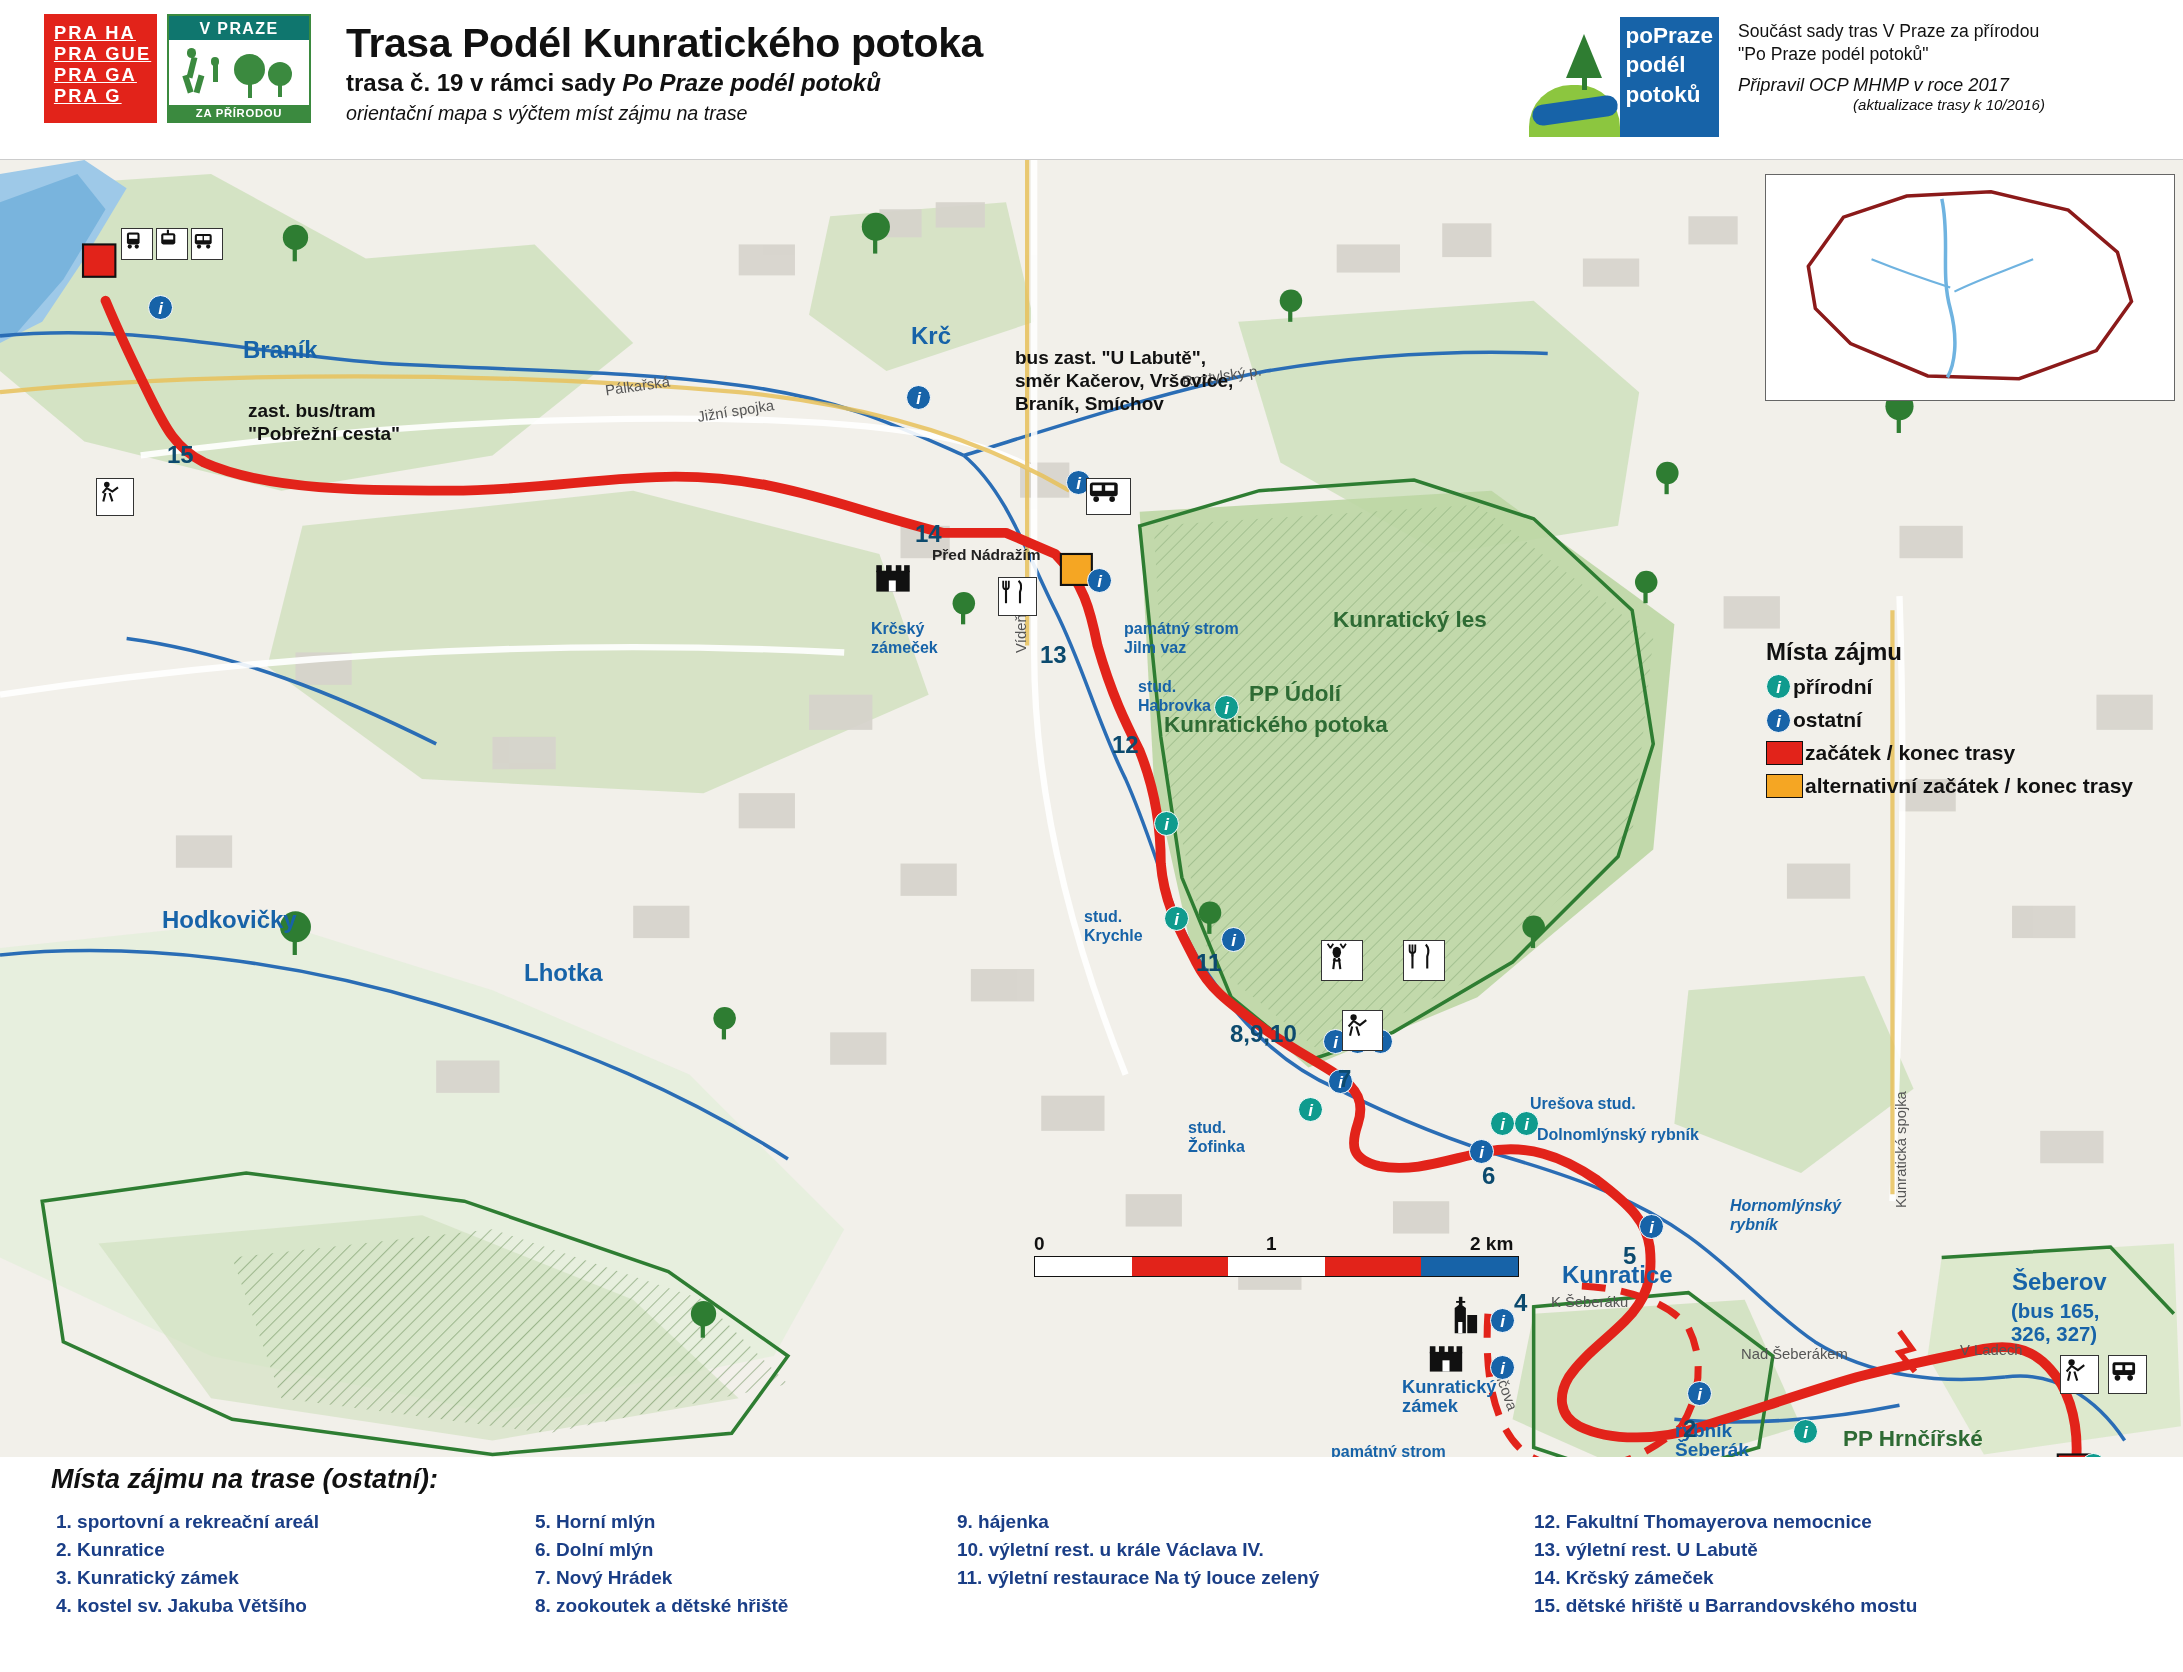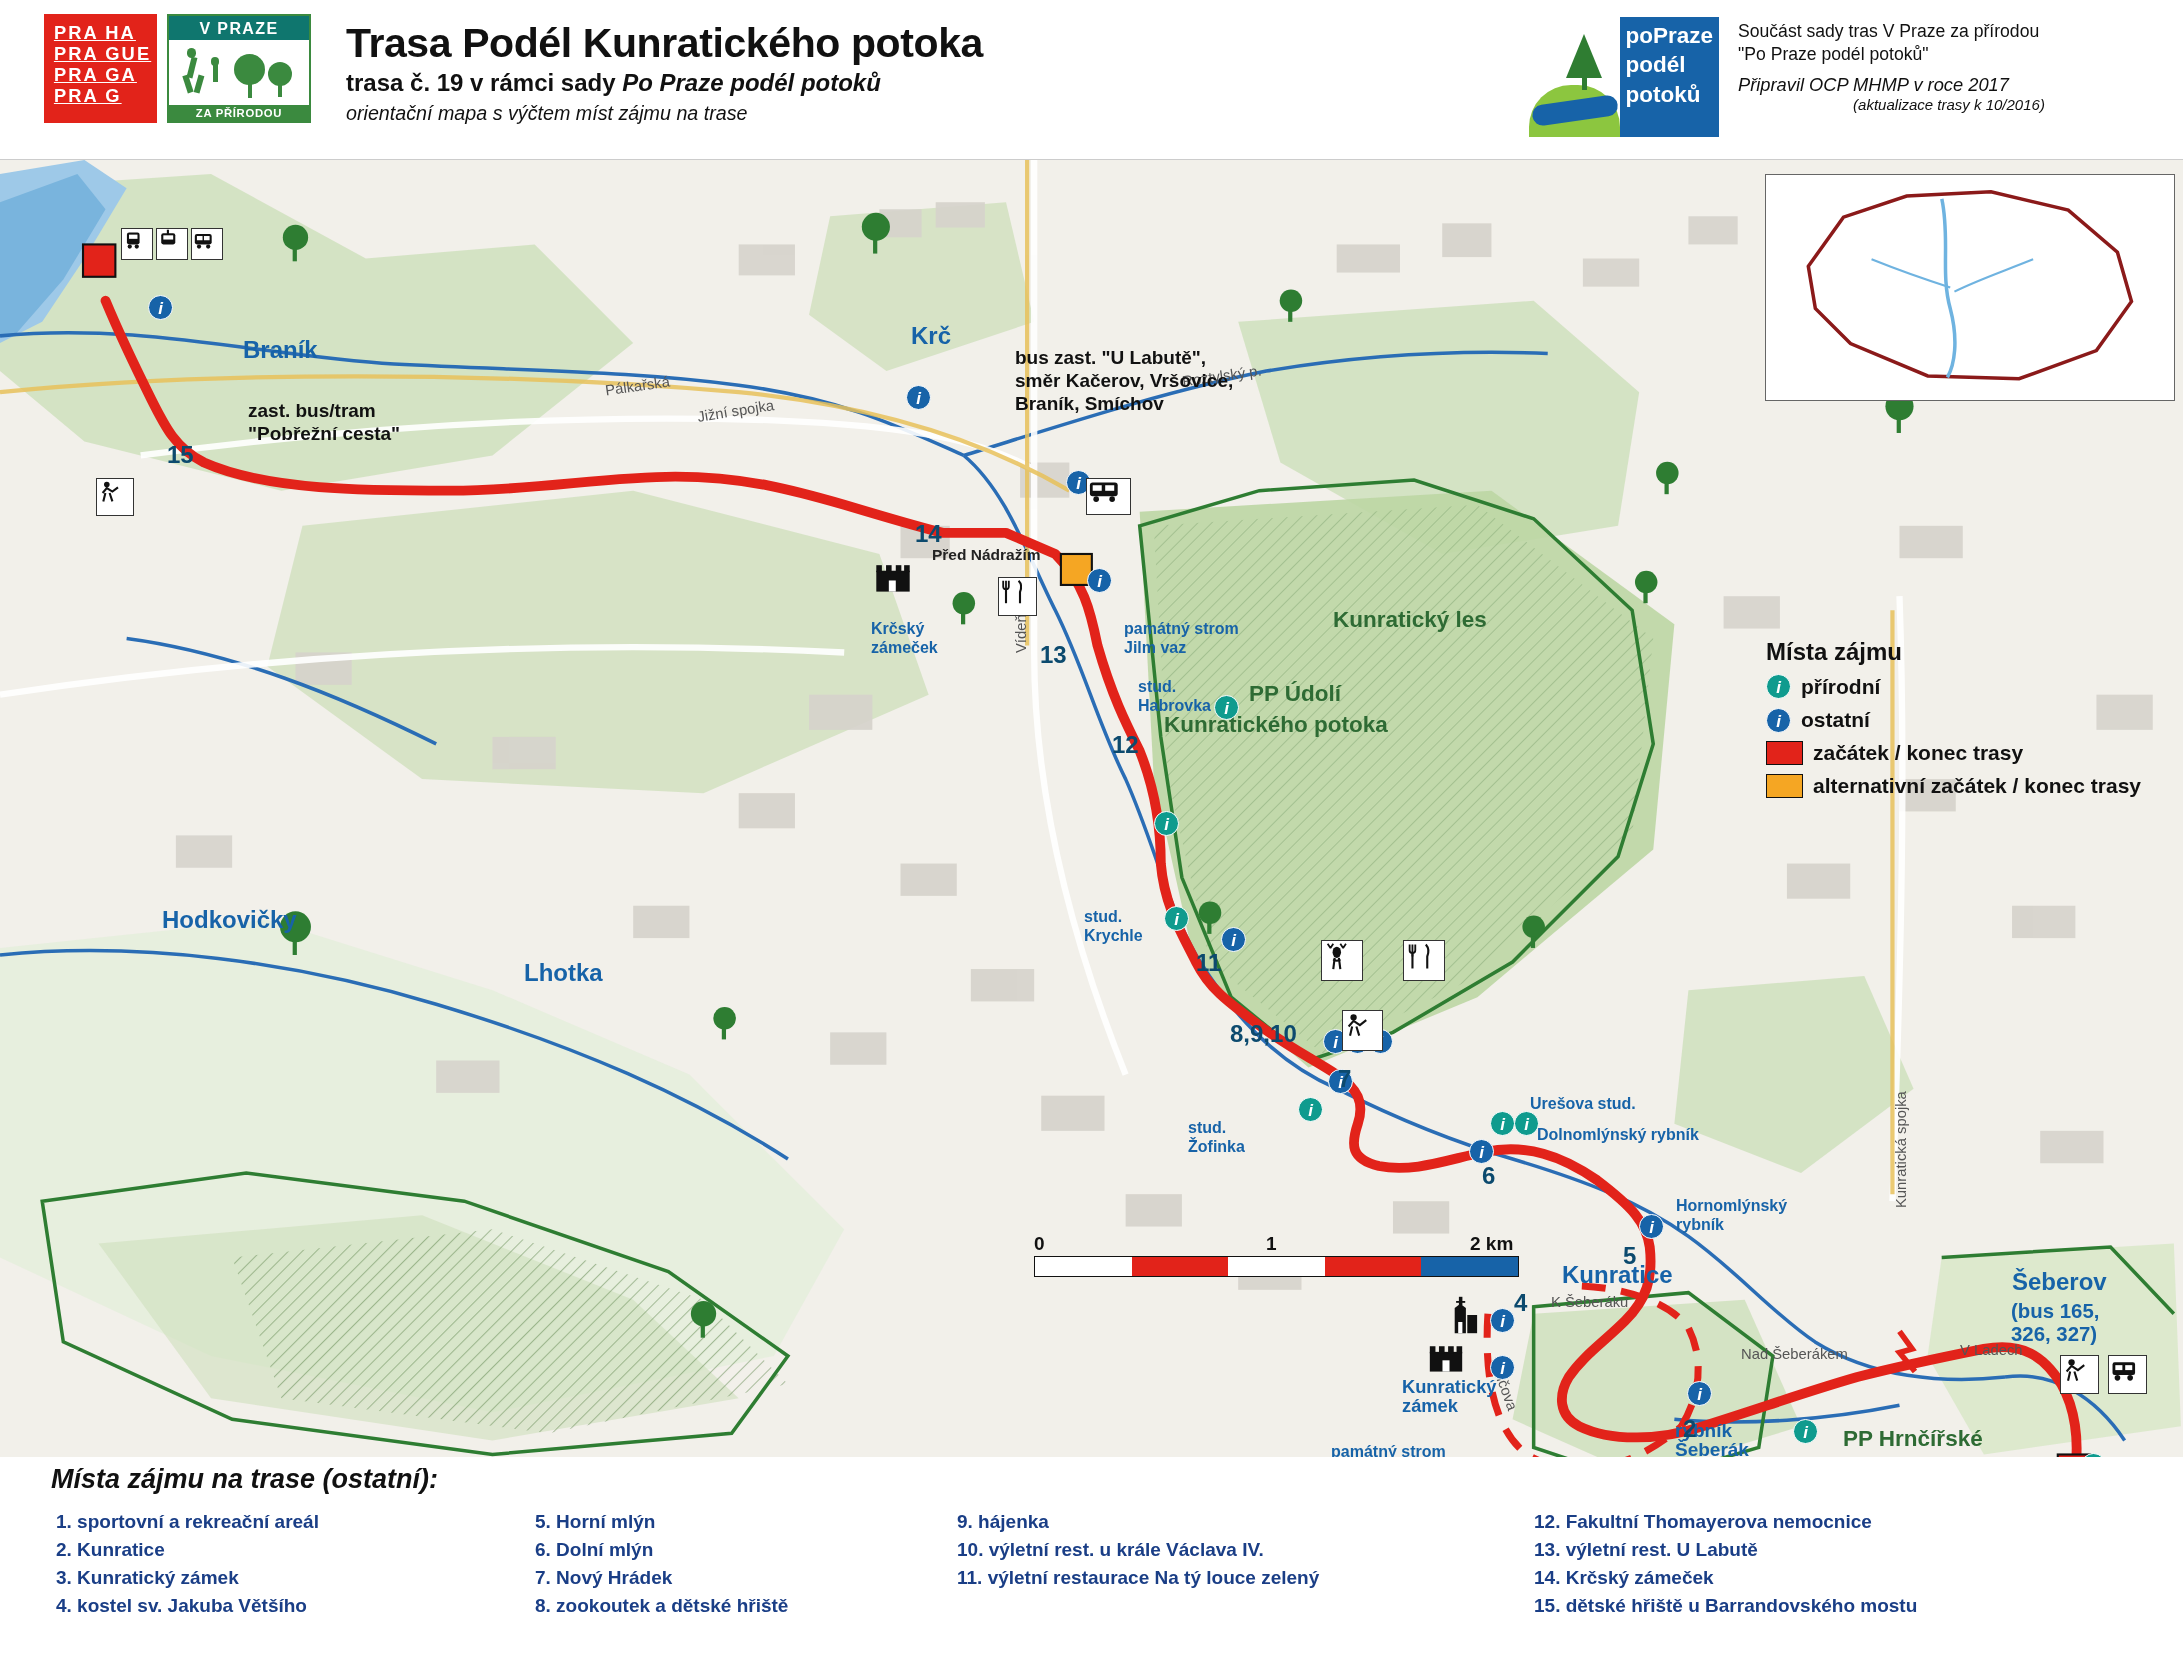--- a/index.html
+++ b/index.html
@@ -219,21 +219,21 @@
     left: 1766px; top: 478px;
     width: 394px;
   }
   #legend .leg-title {
     font-size: 24px; font-weight: bold; color: #111; margin-bottom: 8.4px;
   }
   #legend .leg-row {
     display: flex; align-items: center; margin-bottom: 8.4px;
   }
   #legend .leg-row .lbl {
-    font-size: 21px; font-weight: bold; color: #111; margin-left: 10px; line-height: 24px;
+    font-size: 21px; font-weight: bold; color: #111; margin-left: 2px; line-height: 24px;
   }
   .swatch-red {
     width: 37px; height: 24px; background: #e2231a; border: 1.4px solid #111; box-sizing: border-box;
   }
   .swatch-orange {
     width: 37px; height: 24px; background: #f5a623; border: 1.4px solid #111; box-sizing: border-box;
   }
 
   
   #inset {
@@ -559,21 +559,21 @@
   <div class="maplabel small-blue" style="left:1124px;top:459px;white-space:pre;">památný strom
 Jilm vaz</div>
   <div class="maplabel small-blue" style="left:1138px;top:517px;white-space:pre;">stud.
 Habrovka</div>
   <div class="maplabel small-blue" style="left:1084px;top:747px;white-space:pre;">stud.
 Krychle</div>
   <div class="maplabel small-blue" style="left:1188px;top:958px;white-space:pre;">stud.
 Žofinka</div>
   <div class="maplabel small-blue" style="left:1530px;top:934px;">Urešova stud.</div>
   <div class="maplabel small-blue" style="left:1537px;top:965px;">Dolnomlýnský rybník</div>
-  <div class="maplabel small-blue" style="left:1676px;top:1036px;white-space:pre;">Hornomlýnský
+  <div class="maplabel small-blue" style="left:1730px;top:1036px;white-space:pre;font-style:italic;">Hornomlýnský
 rybník</div>
   <div class="maplabel small-blue" style="left:1402px;top:1217px;white-space:pre;font-size:18.3px;">Kunratický
 zámek</div>
   <div class="maplabel small-blue" style="left:1331px;top:1282px;white-space:pre;">památný strom
 Lípa srdčitá
 na Vídeňské</div>
 
   <div class="maplabel small-blue" style="left:1675px;top:1261px;white-space:pre;font-size:19px;">rybník
 Šeberák</div>
 

